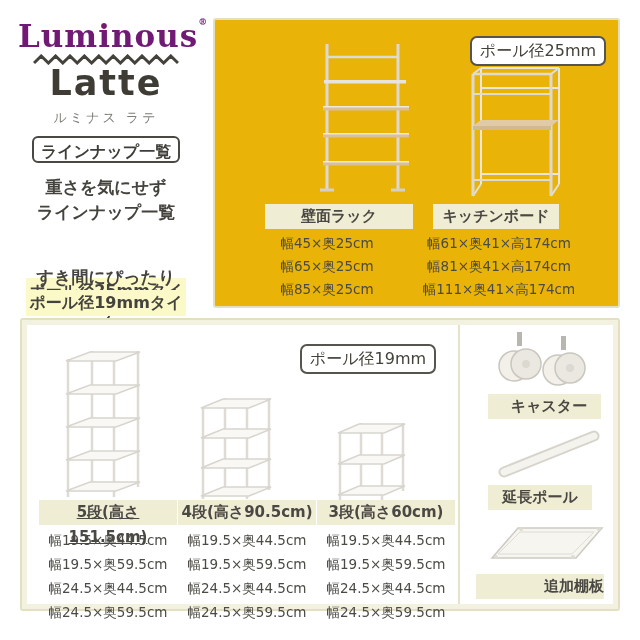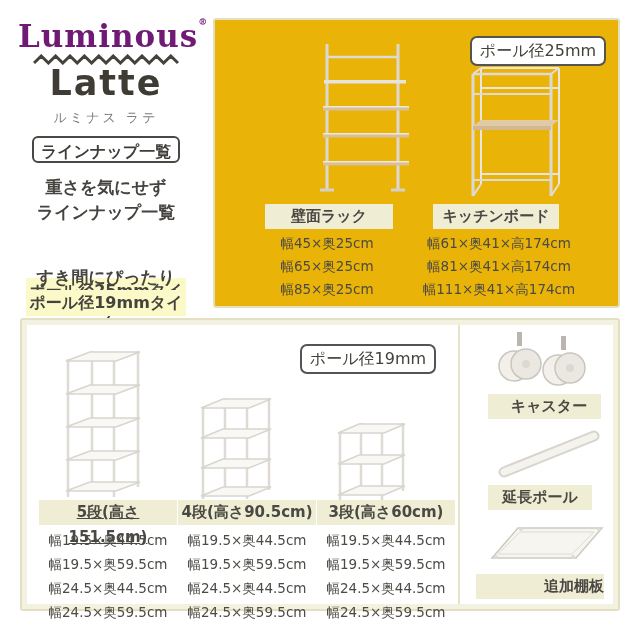--- a/index.html
+++ b/index.html
@@ -86,21 +86,21 @@
       <path d="M30 10 L38 4 M108 10 L116 4 M30 132 L38 120 M108 132 L116 120" stroke="#e2dfd8" stroke-width="2" fill="none"></path>
       <path d="M30 10 V132" stroke="#dcd9d2" stroke-width="3" fill="none"></path>
       <path d="M108 10 V132" stroke="#dcd9d2" stroke-width="3" fill="none"></path>
       <path d="M30 10 H108" stroke="#dedbd4" stroke-width="2.5" fill="none"></path>
       <path d="M30 30 H108" stroke="#dedbd4" stroke-width="2" fill="none"></path>
       <polygon points="30,62 108,62 116,56 38,56" fill="#e0cba6"></polygon>
       <rect x="30" y="62" width="78" height="4" fill="#d2b98f"></rect>
       <path d="M30 116 H108" stroke="#dedbd4" stroke-width="2" fill="none"></path>
     </svg>
 
-    <div class="abs namebar" style="left:50px;top:184px;width:128px;">壁面ラック</div>
+    <div class="abs namebar" style="left:50px;top:184px;width:148px;">壁面ラック</div>
     <div class="abs dims" style="left:31px;top:212px;width:162px;">
       <div>幅45×奥25cm</div>
       <div>幅65×奥25cm</div>
       <div>幅85×奥25cm</div>
     </div>
 
     <div class="abs namebar" style="left:218px;top:184px;width:126px;">キッチンボード</div>
     <div class="abs dims" style="left:200px;top:212px;width:168px;">
       <div>幅61×奥41×高174cm</div>
       <div>幅81×奥41×高174cm</div>

